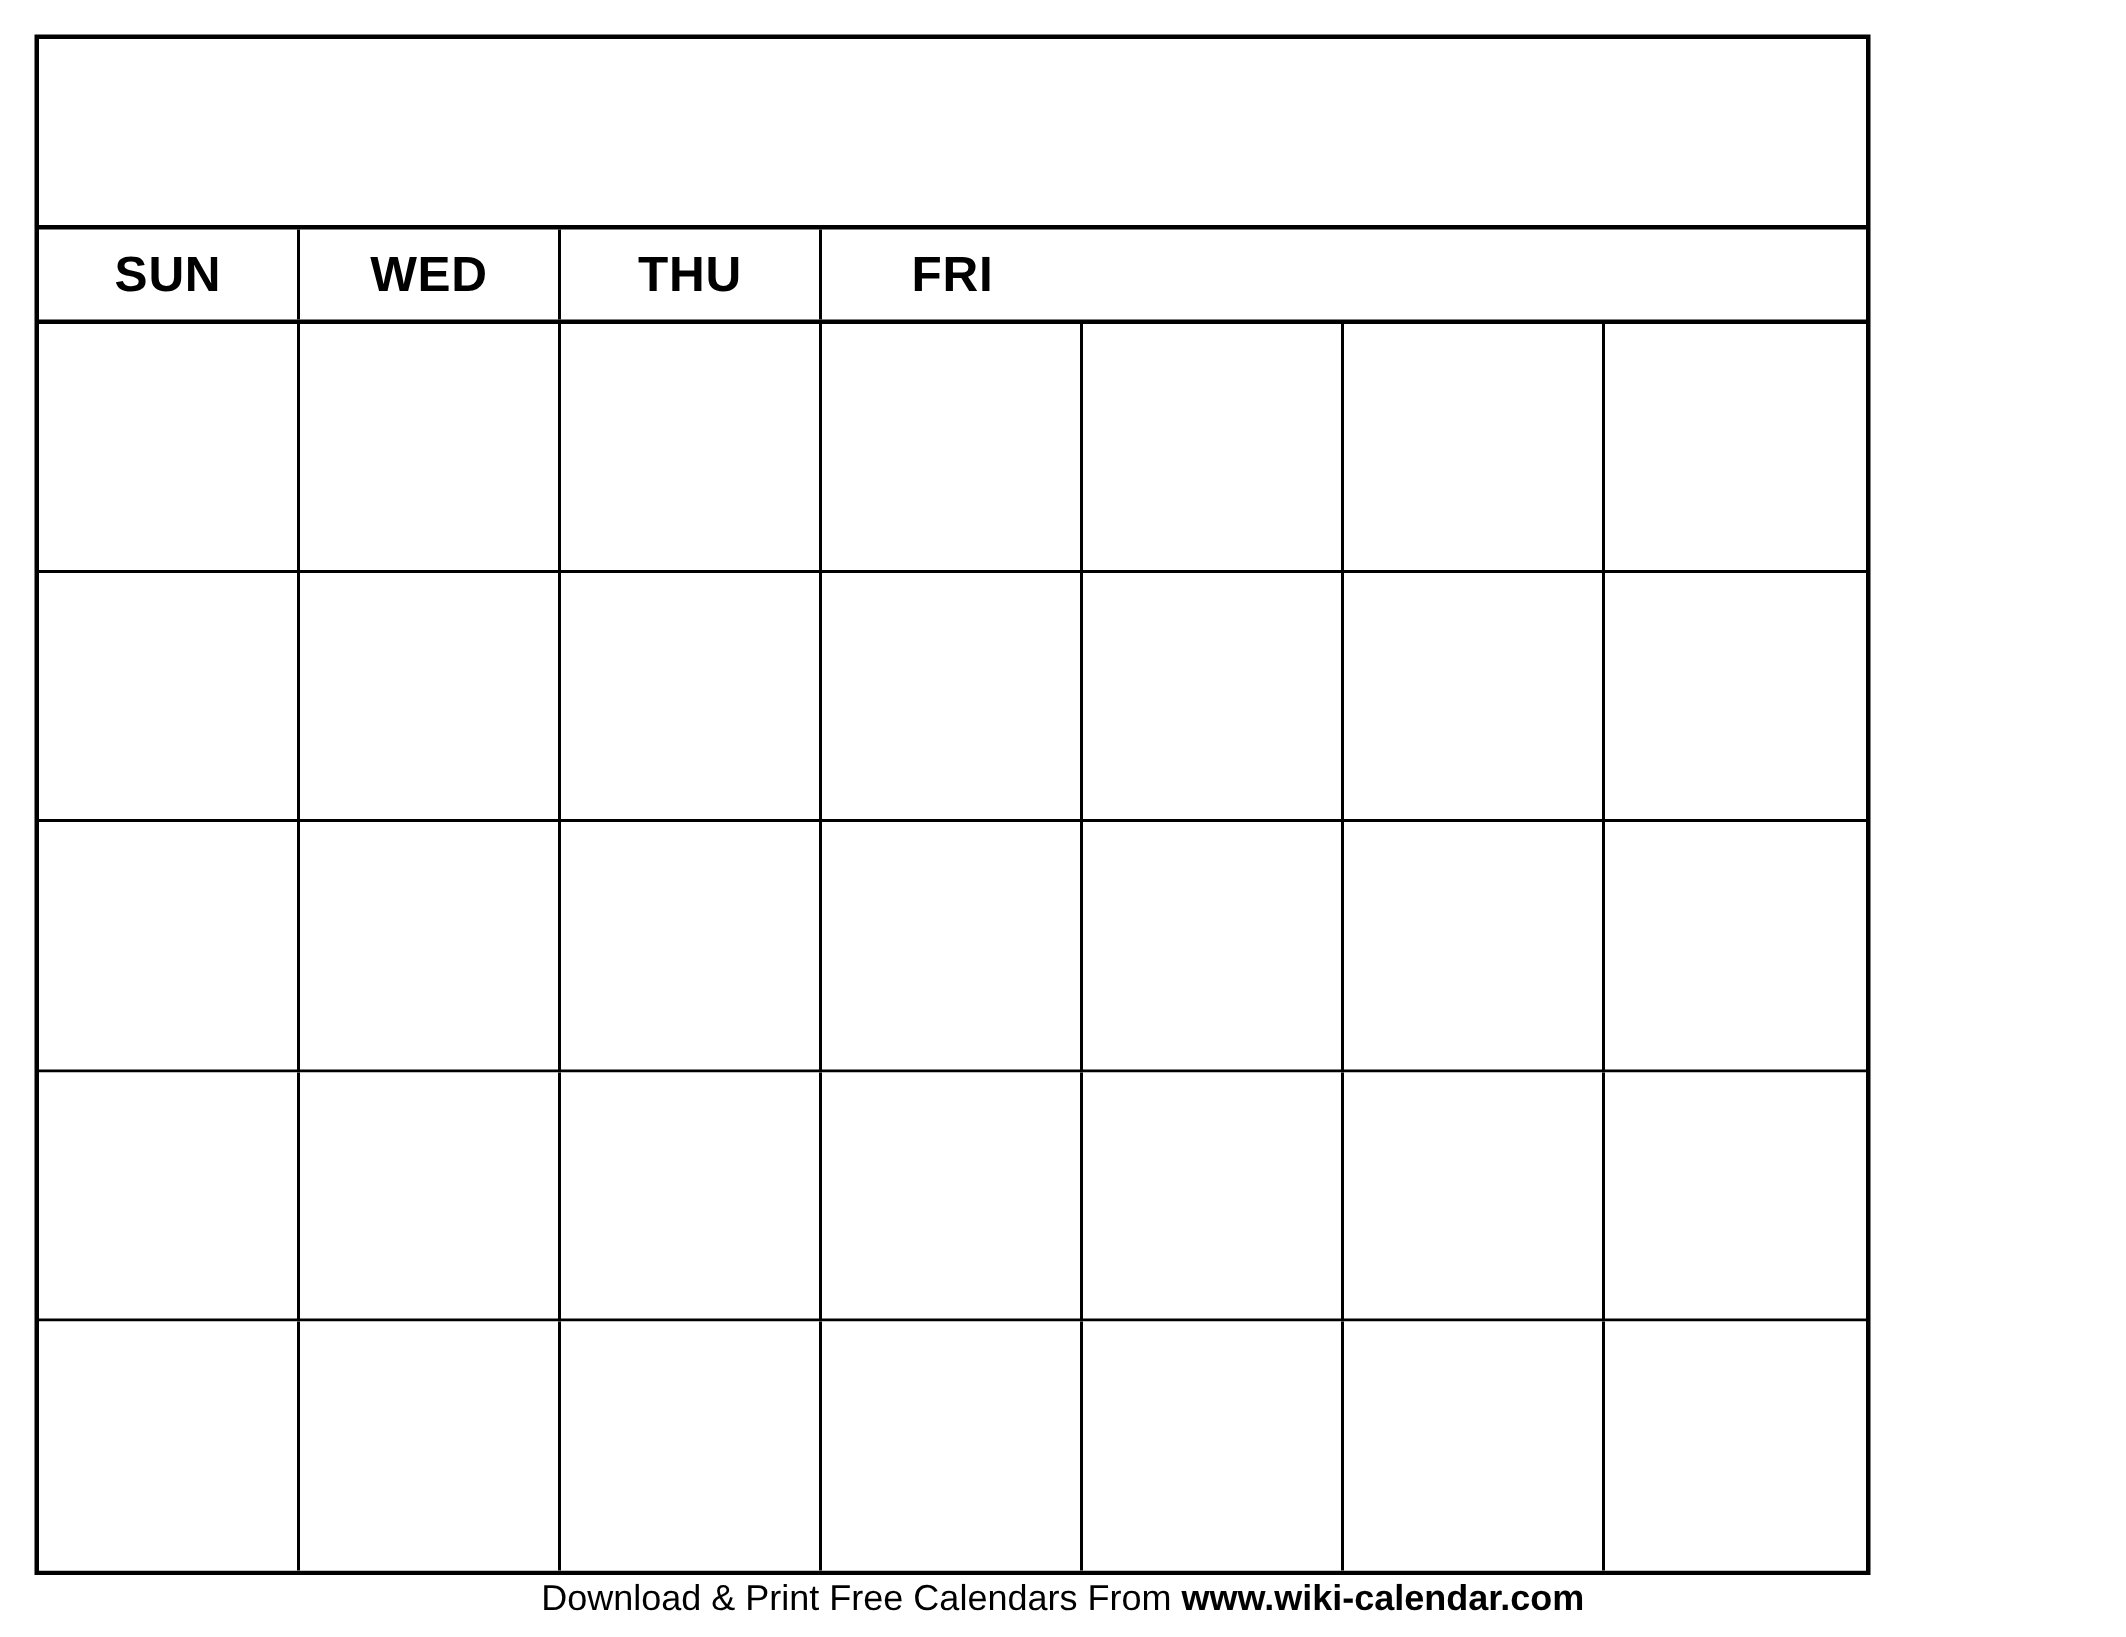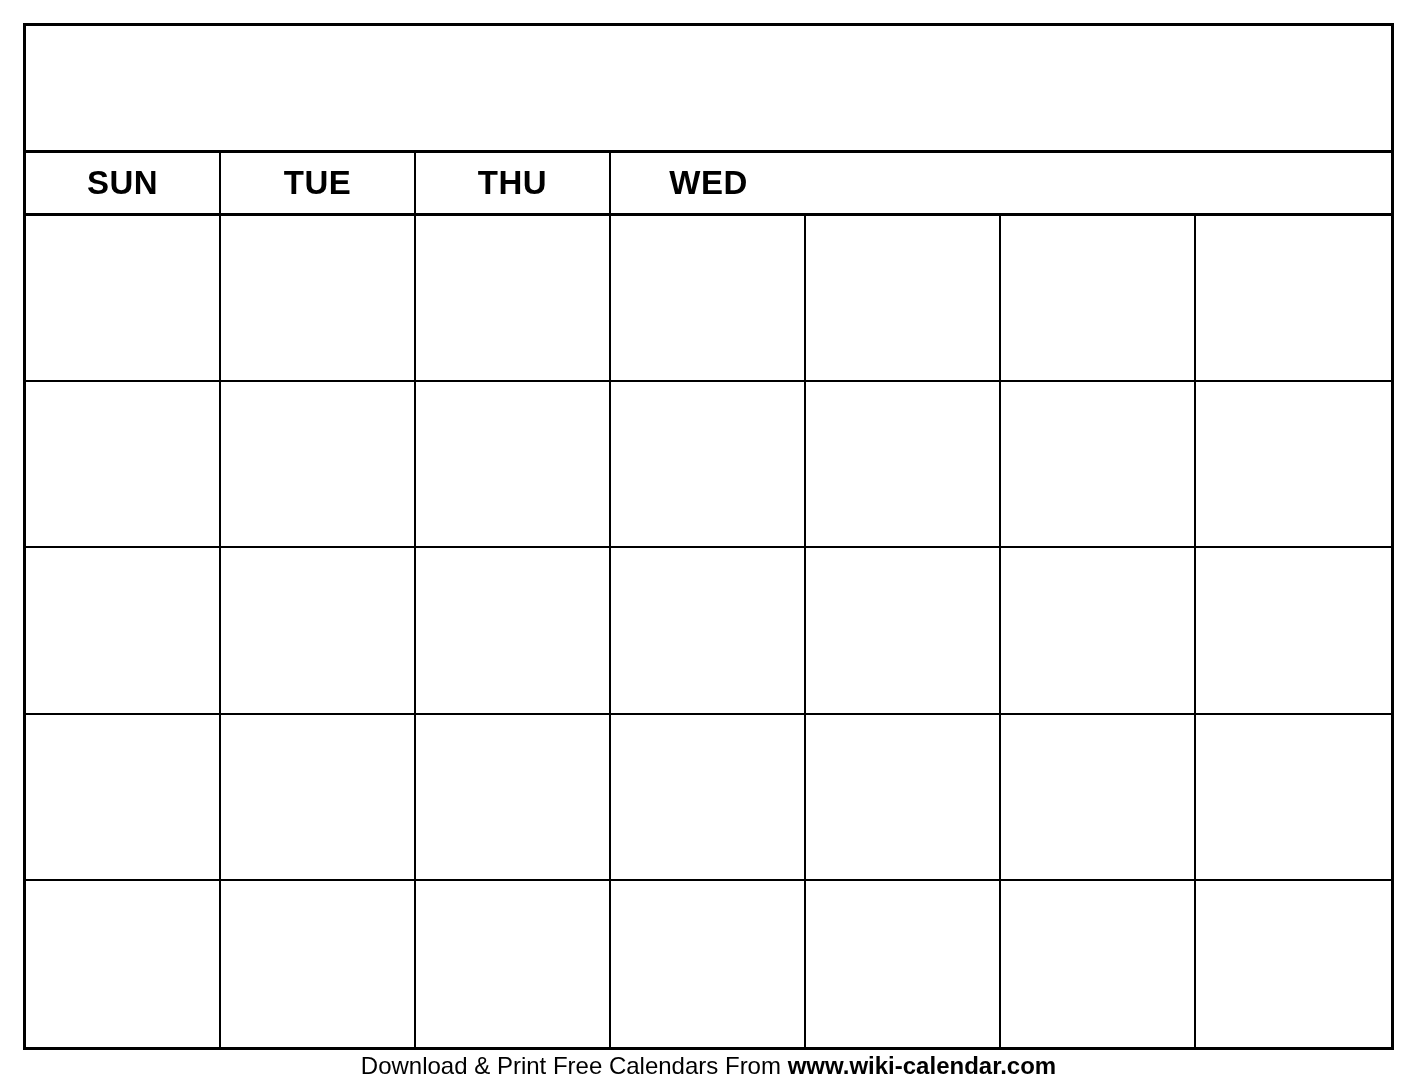--- a/index.html
+++ b/index.html
@@ -12,21 +12,21 @@
     background: #ffffff;
     position: relative;
     font-family: "Liberation Sans", sans-serif;
     color: #000000;
     overflow: hidden;
   }
   .calendar {
     position: absolute;
     left: 23px;
     top: 23px;
-    width: 1371px;
+    width: 1224px;
     height: 1027px;
     border: 3px solid #000000;
     box-sizing: border-box;
     display: flex;
     flex-direction: column;
     background: #ffffff;
   }
   .title-box {
     flex: none;
     height: 127px;
@@ -87,23 +87,23 @@
   }
 </style>
 </head>
 <body>
 
 <div class="calendar">
   <div class="title-box"></div>
 
   <div class="weekday-row">
     <div class="weekday-cell">SUN</div>
-    <div class="weekday-cell">TUE</div>
+    <div class="weekday-cell">WED</div>
     <div class="weekday-cell">THU</div>
-    <div class="weekday-cell">WED</div>
+    <div class="weekday-cell">FRI</div>
   </div>
 
   <div class="day-grid">
       <div class="day-cell"></div>
       <div class="day-cell"></div>
       <div class="day-cell"></div>
       <div class="day-cell"></div>
       <div class="day-cell"></div>
       <div class="day-cell"></div>
       <div class="day-cell"></div>

